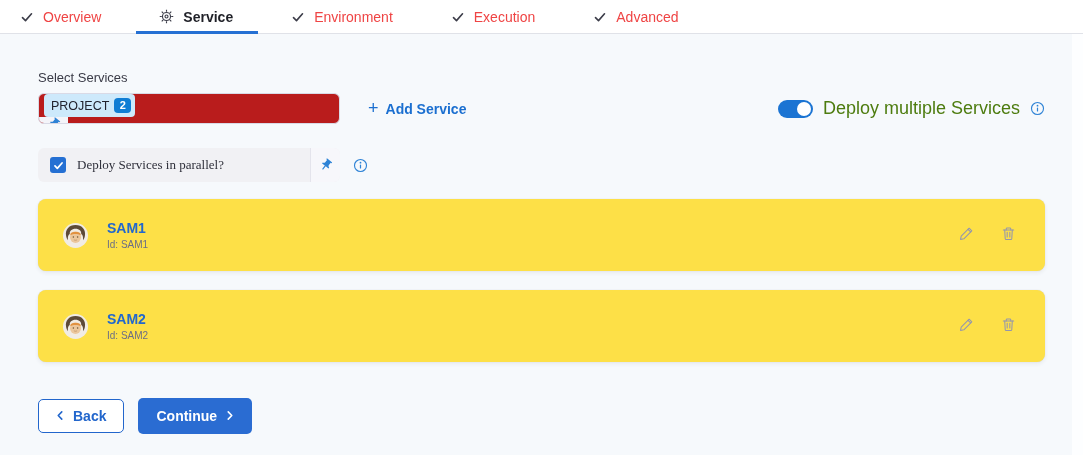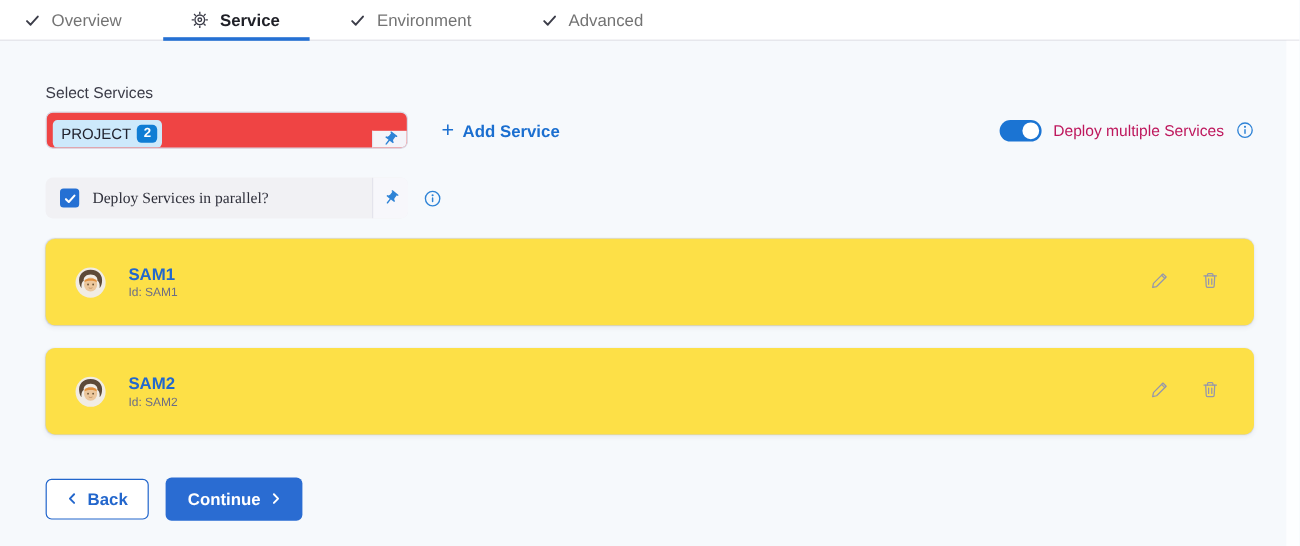--- a/index.html
+++ b/index.html
@@ -9,35 +9,35 @@
     font-family:"Liberation Sans", sans-serif;
     background:#f6f9fc;
   }
   
   .tabbar {
     height:34px; background:#ffffff; border-bottom:1px solid #e0e2e8;
     display:flex; align-items:center; padding-left:20px; gap:58px;
   }
   .tab {
     display:flex; align-items:center; gap:9px; height:100%;
-    font-size:14px; color:#737373; cursor:pointer; position:relative;
+    font-size:14px; color:#ef4444; cursor:pointer; position:relative;
   }
   .tab .ticon { display:flex; align-items:center; }
   .tab.active { font-weight:bold; color:#1f2027; }
   .tab.active::after {
     content:""; position:absolute; left:-23px; right:-25px; bottom:-1px;
     height:3px; background:#2570d3;
   }
   
   .content { padding:0 38px; position:relative; }
   .field-label { margin-top:36px; font-size:13px; color:#3a3b47; }
   .select-row { display:flex; align-items:center; margin-top:8px; }
   .input-wrap {
-    width:302px; height:31px; background:#ef4444; border:1px solid #d9dae6;
-    border-radius:6px; display:flex; align-items:flex-end; overflow:hidden;
+    width:302px; height:31px; background:#b91c1c; border:1px solid #d9dae6;
+    border-radius:6px; display:flex; align-items:flex-start; overflow:hidden;flex-direction:column;
   }
   .input-main { flex:1; display:flex; align-items:center; padding-left:5px; cursor:text; }
   .chip {
     background:#cde9fb; border-radius:4px; height:23px; display:flex;
     align-items:center; padding:0 4px 0 7px; font-size:12.5px; color:#22232e;
   }
   .chip-badge {
     background:#0f7dd4; color:#fff; font-size:11px; font-weight:bold;
     border-radius:4px; padding:2px 5.5px; margin-left:5px; line-height:1;
   }
@@ -53,21 +53,21 @@
   .add-plus { font-size:18px; font-weight:normal; line-height:1; margin-top:-2px; }
   .toggle-group { margin-left:auto; display:flex; align-items:center; gap:10px; }
   .toggle {
     width:35px; height:18px; border-radius:10px; background:#1b74d3;
     position:relative; cursor:pointer; flex:none;
   }
   .toggle-knob {
     position:absolute; top:2px; right:2px; width:14px; height:14px;
     border-radius:50%; background:#fff;
   }
-  .toggle-label { font-size:13px; color:#be185d; }
+  .toggle-label { font-size:18px; color:#4d7c0f; }
   .info-icon { display:flex; align-items:center; cursor:pointer; }
   
   .checkbox-row-wrap { display:flex; align-items:center; margin-top:24px;font-family:Liberation Serif, serif; }
   .checkbox-row {
     width:302px; height:34px; background:#f1f1f4; border-radius:6px;
     display:flex; align-items:stretch; overflow:hidden;
   }
   .checkbox-main { flex:1; display:flex; align-items:center; padding-left:12px; gap:11px; cursor:pointer; }
   .checkbox {
     width:16px; height:16px; background:#2570d3; border-radius:3px; flex:none;
@@ -127,20 +127,28 @@
     </span>
     <span>Service</span>
   </div>
   <div class="tab">
     <span class="ticon">
       <svg width="14" height="14" viewBox="0 0 14 14">
           <path d="M2.5 7.6l3 3 6-6.8" stroke="#3c3d49" stroke-width="1.6" fill="none" stroke-linecap="round" stroke-linejoin="round"></path>
         </svg>
     </span>
     <span>Environment</span>
+  </div>
+  <div class="tab">
+    <span class="ticon">
+      <svg width="14" height="14" viewBox="0 0 14 14">
+          <path d="M2.5 7.6l3 3 6-6.8" stroke="#3c3d49" stroke-width="1.6" fill="none" stroke-linecap="round" stroke-linejoin="round"></path>
+        </svg>
+    </span>
+    <span>Execution</span>
   </div>
   <div class="tab">
     <span class="ticon">
       <svg width="14" height="14" viewBox="0 0 14 14">
           <path d="M2.5 7.6l3 3 6-6.8" stroke="#3c3d49" stroke-width="1.6" fill="none" stroke-linecap="round" stroke-linejoin="round"></path>
         </svg>
     </span>
     <span>Advanced</span>
   </div>
 </div>

